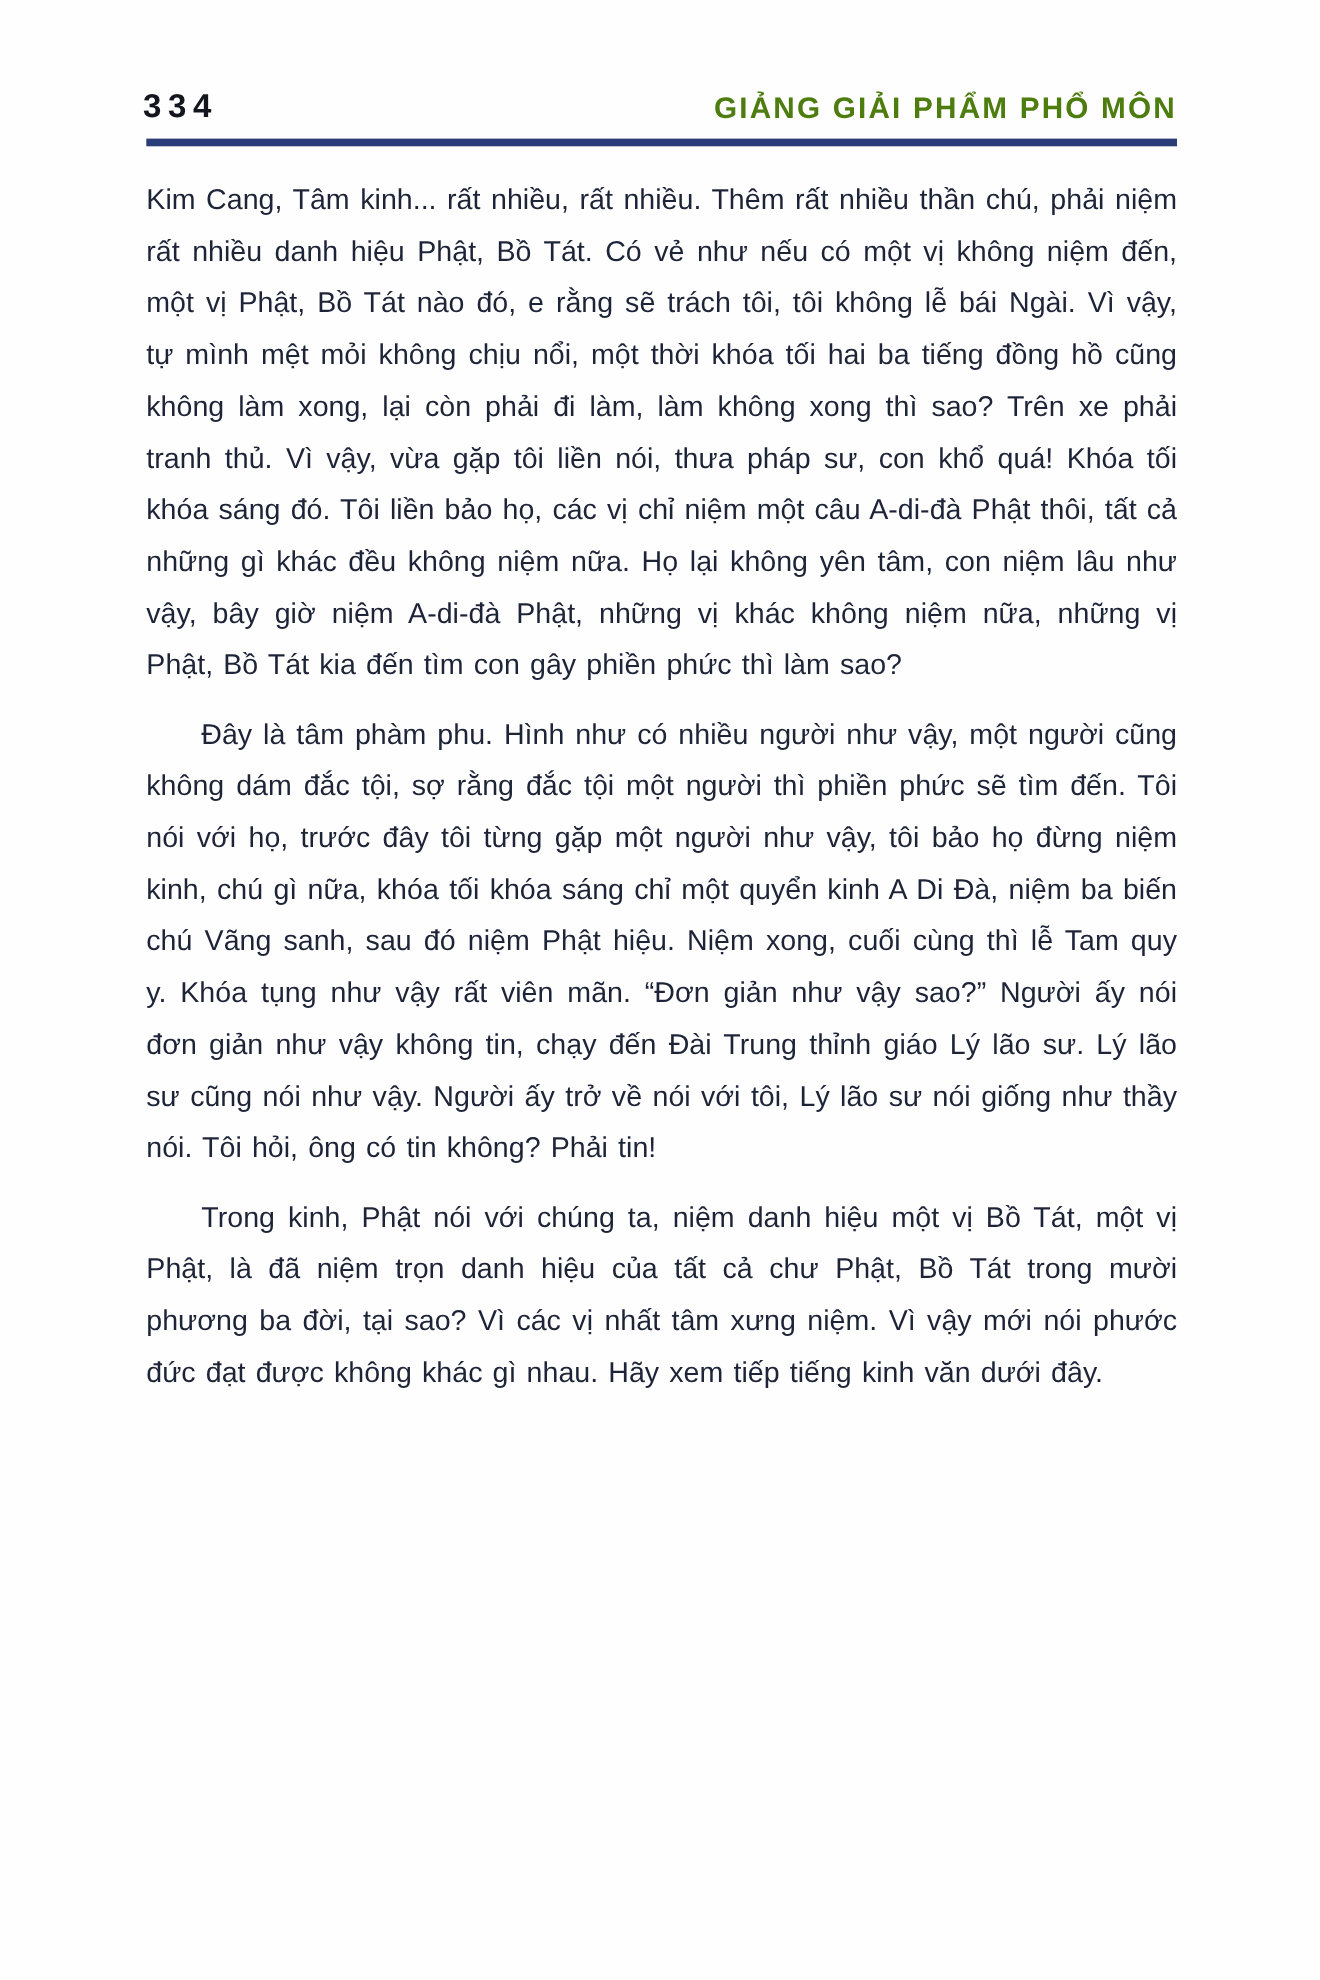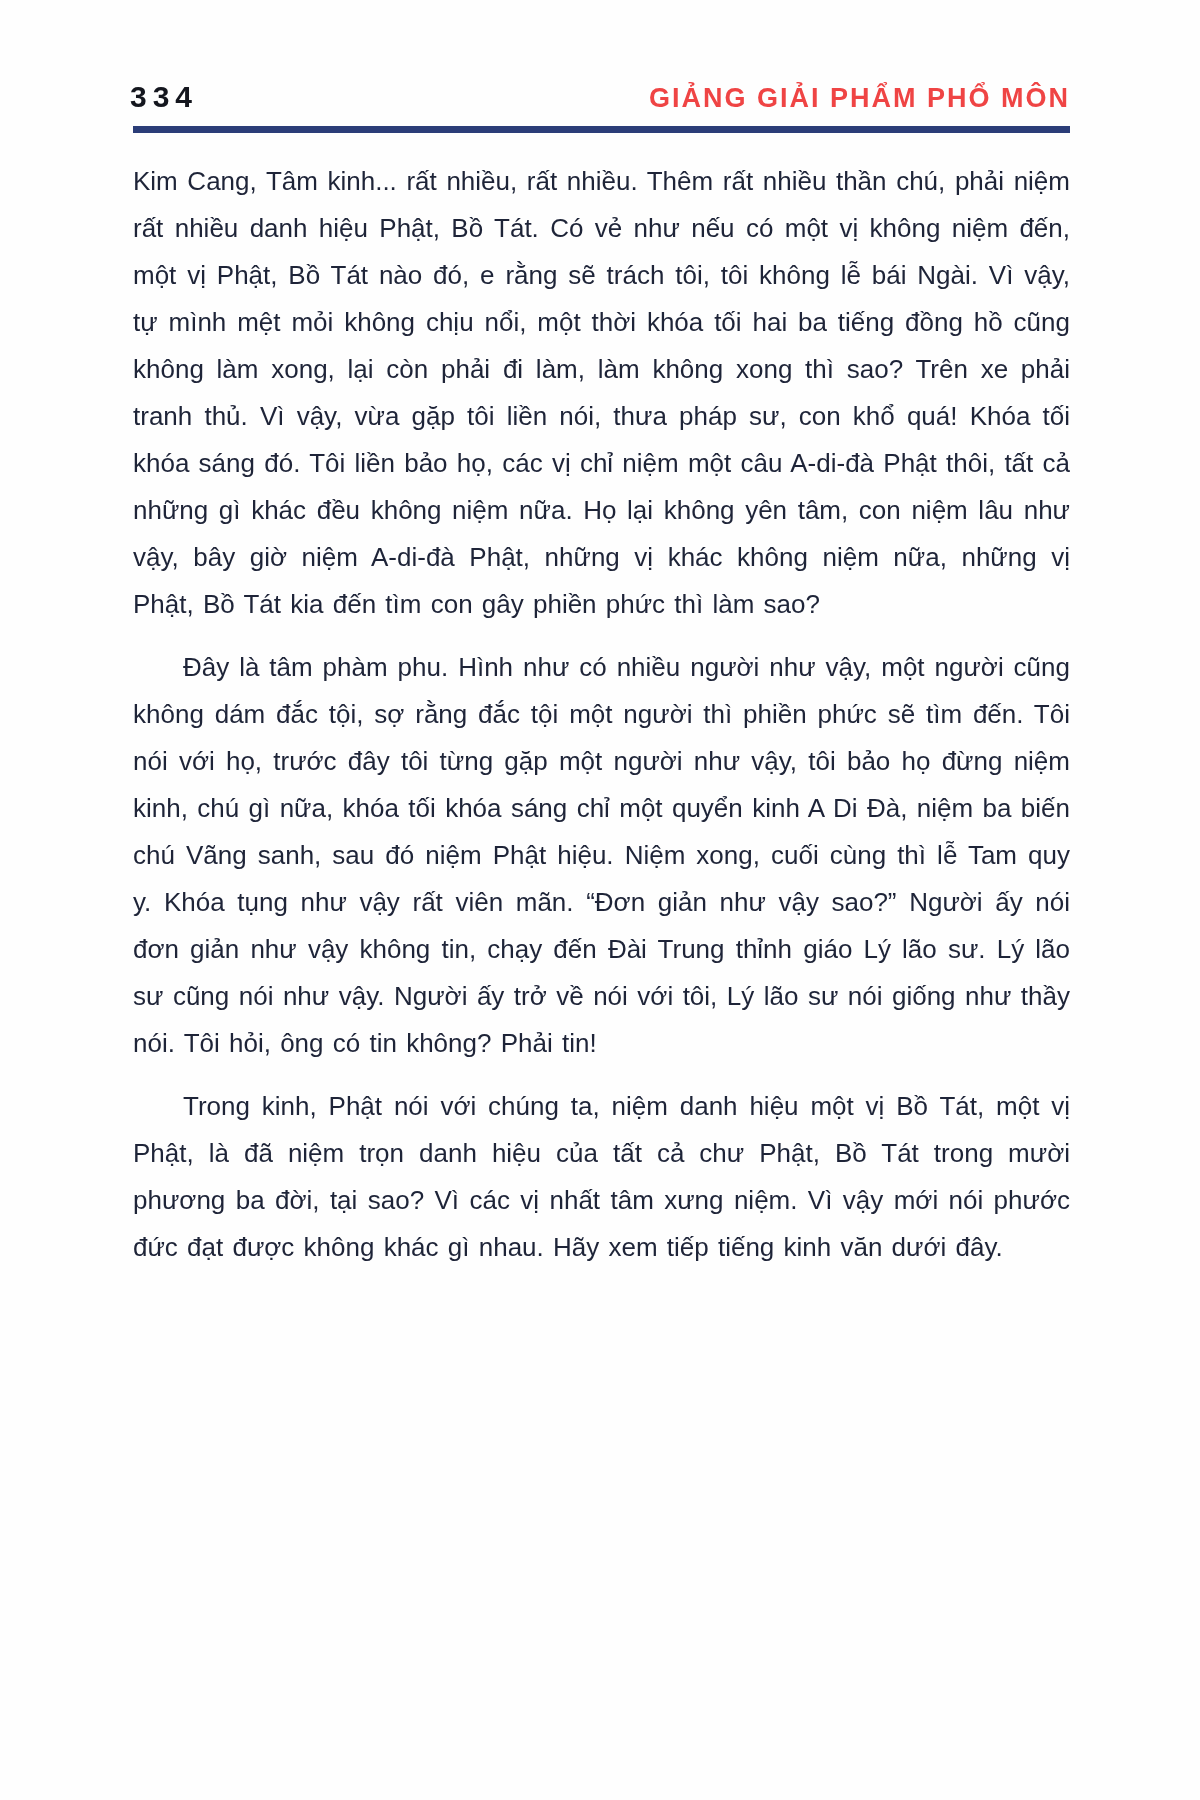--- a/index.html
+++ b/index.html
@@ -27,21 +27,21 @@
     font-weight: bold;
   }
   .page-number {
     font-size: 30px;
     letter-spacing: 6px;
     color: #14161e;
   }
   .running-title {
     font-size: 27px;
     letter-spacing: 2px;
-    color: #ef4444;
+    color: #4d7c0f;
   }
   .header-rule {
     position: absolute;
     top: 126px;
     left: 133px;
     width: 937px;
     height: 7px;
     background: #2b3d78;
   }
   .content {

